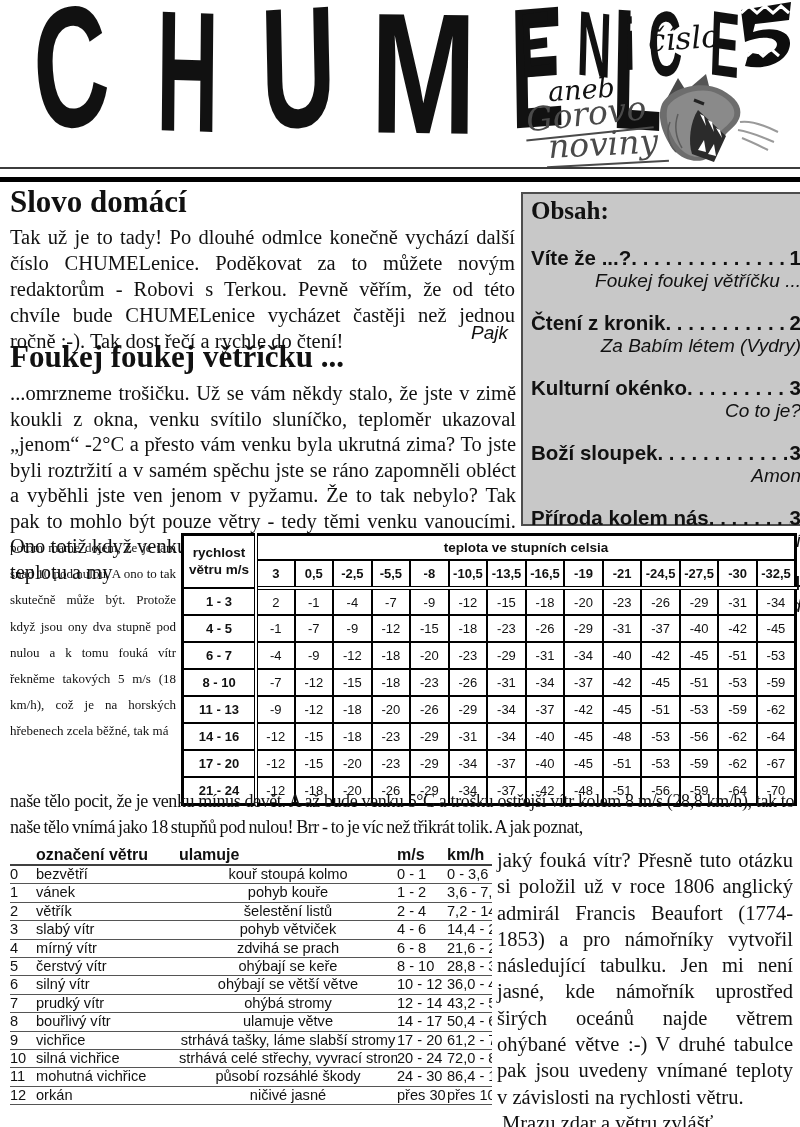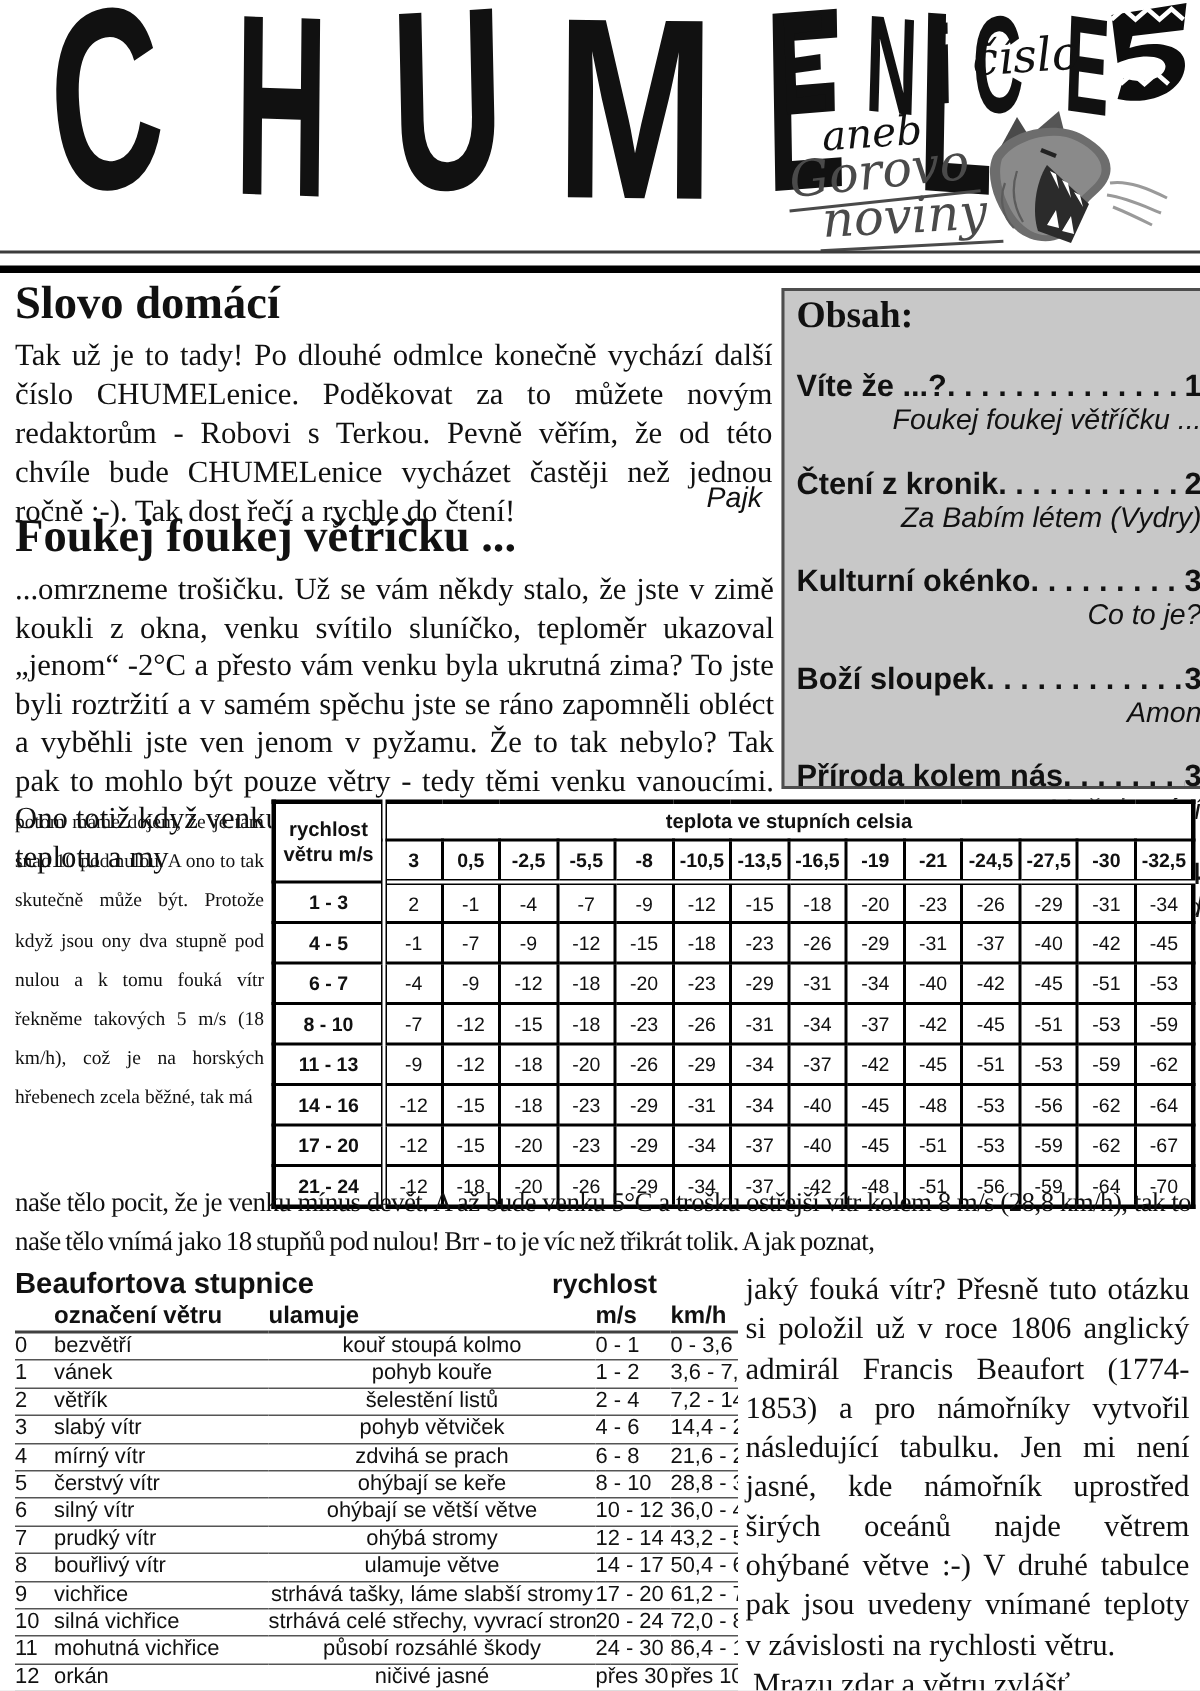--- a/index.html
+++ b/index.html
@@ -348,24 +348,20 @@
           <td class="wc-val">-59</td>
           <td class="wc-val">-64</td>
           <td class="wc-val">-70</td>
         </tr>
       </tbody>
   </table>
 
   <div id="article-bottom">naše tělo pocit, že je venku mínus devět. A až bude venku 5°C a trošku ostřejší vítr kolem 8 m/s (28,8 km/h), tak to naše tělo vnímá jako 18 stupňů pod nulou! Brr - to je víc než třikrát tolik. A jak poznat,</div>
 
   <div id="beaufort-block">
-    <div id="beaufort-titlebar">
-      <span id="beaufort-title">Beaufortova stupnice</span>
-      <span id="beaufort-speed">rychlost</span>
-    </div>
     <table id="beaufort">
       <thead>
         <tr>
           <th class="w-num"></th>
           <th class="w-name">označení větru</th>
           <th class="w-effect">ulamuje</th>
           <th class="w-ms c">m/s</th>
           <th class="w-kmh c">km/h</th>
         </tr>
       </thead>

